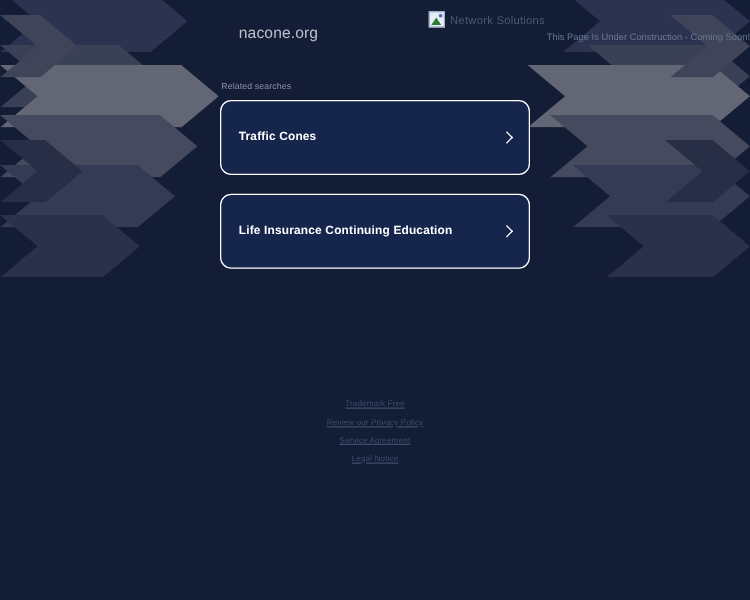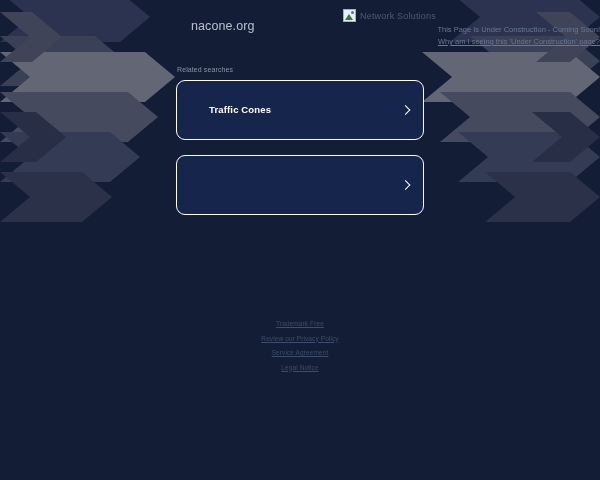--- a/index.html
+++ b/index.html
@@ -147,21 +147,21 @@
     height: 60px;
     margin-bottom: 15px;
     background: #16254c;
     border: 1.5px solid #ffffff;
     border-radius: 9px;
     display: flex;
     align-items: center;
     cursor: pointer;
   }
   .card-label {
-    margin-left: 32px;
+    margin-left: 14px;
     font-size: 9.5px;
     font-weight: bold;
     color: #ffffff;
     letter-spacing: .15px;
     line-height: 1.2;
   }
   .chevron-right {
     position: absolute;
     right: 13px;
     top: 50%;
@@ -225,34 +225,34 @@
   </div>
 
   <div class="header">
     <div class="brand-logo">
       <span class="broken-img"></span>
       <span>Network Solutions</span>
     </div>
 
     <div class="notice">
       <span class="line1">This Page Is Under Construction - Coming Soon!</span>
-      <a class="notice-link">Why am I seeing this 'Under Construction' page?</a>
     </div>
 
     <div class="domain-name">nacone.org</div>
   </div>
 
   <div class="related-label">Related searches</div>
 
   <div class="cards">
     <div class="card">
       <span class="card-label">Traffic Cones</span>
       <span class="chevron-right"></span>
     </div>
     <div class="card">
+      <span class="card-label">Life Insurance Continuing Education</span>
       <span class="chevron-right"></span>
     </div>
   </div>
 
   <div class="footer">
     <a class="footer-link">Trademark Free</a>
     <a class="footer-link">Review our Privacy Policy</a>
     <a class="footer-link">Service Agreement</a>
     <a class="footer-link">Legal Notice</a>
   </div>

